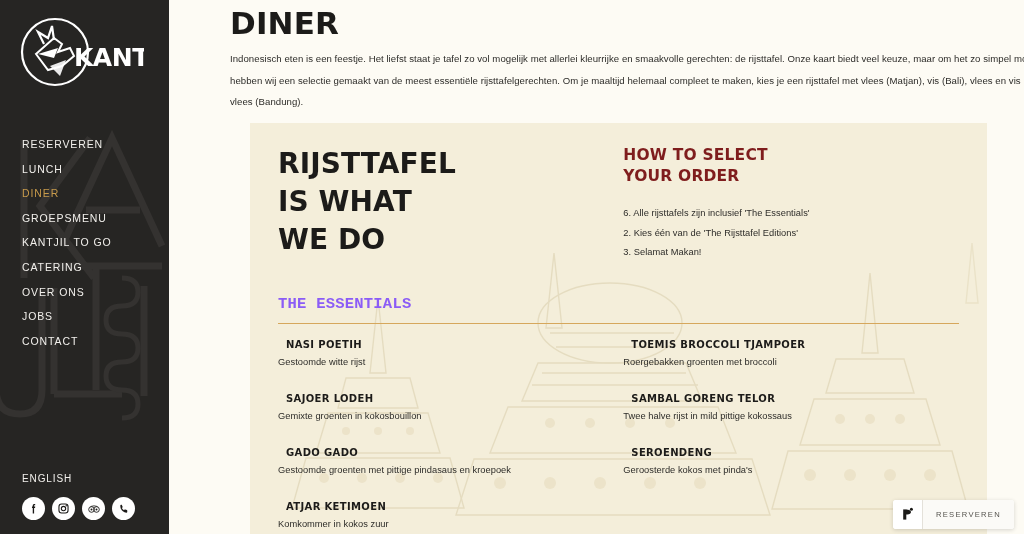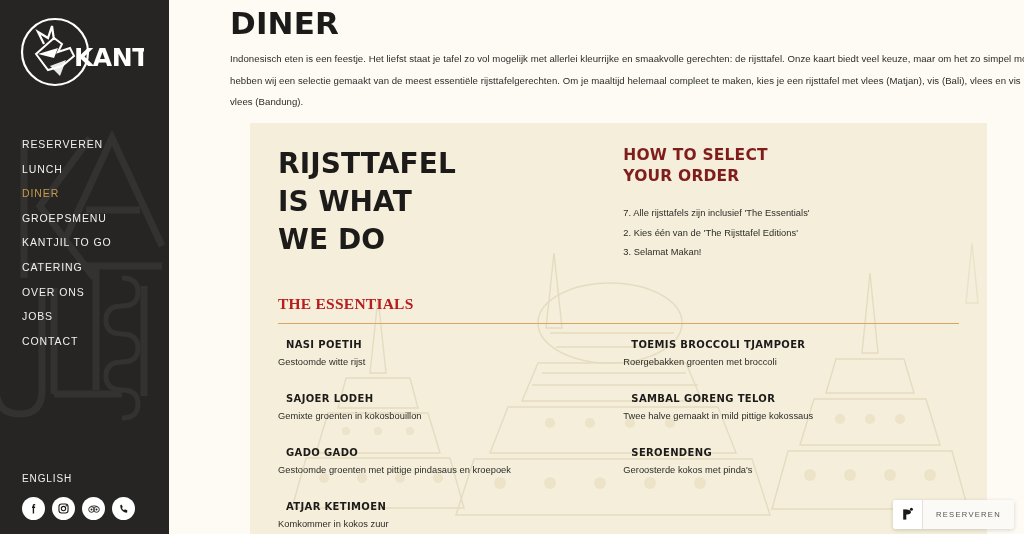--- a/index.html
+++ b/index.html
@@ -168,25 +168,25 @@
   .steps { margin-top: 17px; }
   .step {
     font-size: 9.3px;
     line-height: 19.5px;
     color: #2d2c29;
     letter-spacing: 0.004em;
   }
 
   .essentials-head {
     margin-top: 31px;
-    font-family: Liberation Serif, serif;
+    font-family: Liberation Mono, monospace;
     font-weight: 700;
     font-size: 15.5px;
     letter-spacing: 0.015em;
-    color: #b91c1c;
+    color: #8b5cf6;
     text-transform: uppercase;
     line-height: 20px;
   }
   .divider {
     margin-top: 9px;
     height: 1px;
     background: #d6a75c;
     width: 681px;
   }
 
@@ -402,21 +402,21 @@
         <div class="cols-top">
           <div class="col-left-top">
             <div class="hero-head">RIJSTTAFEL</div>
             <div class="hero-head">IS WHAT</div>
             <div class="hero-head">WE DO</div>
           </div>
           <div class="col-right-top">
             <div class="sect-head">HOW TO SELECT</div>
             <div class="sect-head">YOUR ORDER</div>
             <div class="steps">
-              <div class="step">7. Alle rijsttafels zijn inclusief 'The Essentials'</div>
+              <div class="step">6. Alle rijsttafels zijn inclusief 'The Essentials'</div>
               <div class="step">2. Kies één van de  'The Rijsttafel Editions'</div>
               <div class="step">3. Selamat Makan!</div>
             </div>
           </div>
         </div>
 
         <div class="essentials-head">THE ESSENTIALS</div>
         <div class="divider"></div>
 
         <div class="dish-cols">
@@ -440,21 +440,21 @@
             </div>
           </div>
 
           <div class="dish-col-r">
             <div class="dish">
               <div class="dish-name">TOEMIS BROCCOLI TJAMPOER</div>
               <div class="dish-desc">Roergebakken groenten met broccoli</div>
             </div>
             <div class="dish">
               <div class="dish-name">SAMBAL GORENG TELOR</div>
-              <div class="dish-desc">Twee halve gemaakt in mild pittige kokossaus</div>
+              <div class="dish-desc">Twee halve rijst in mild pittige kokossaus</div>
             </div>
             <div class="dish">
               <div class="dish-name">SEROENDENG</div>
               <div class="dish-desc">Geroosterde kokos met pinda's</div>
             </div>
 
           </div>
 
         </div>
       </div>

